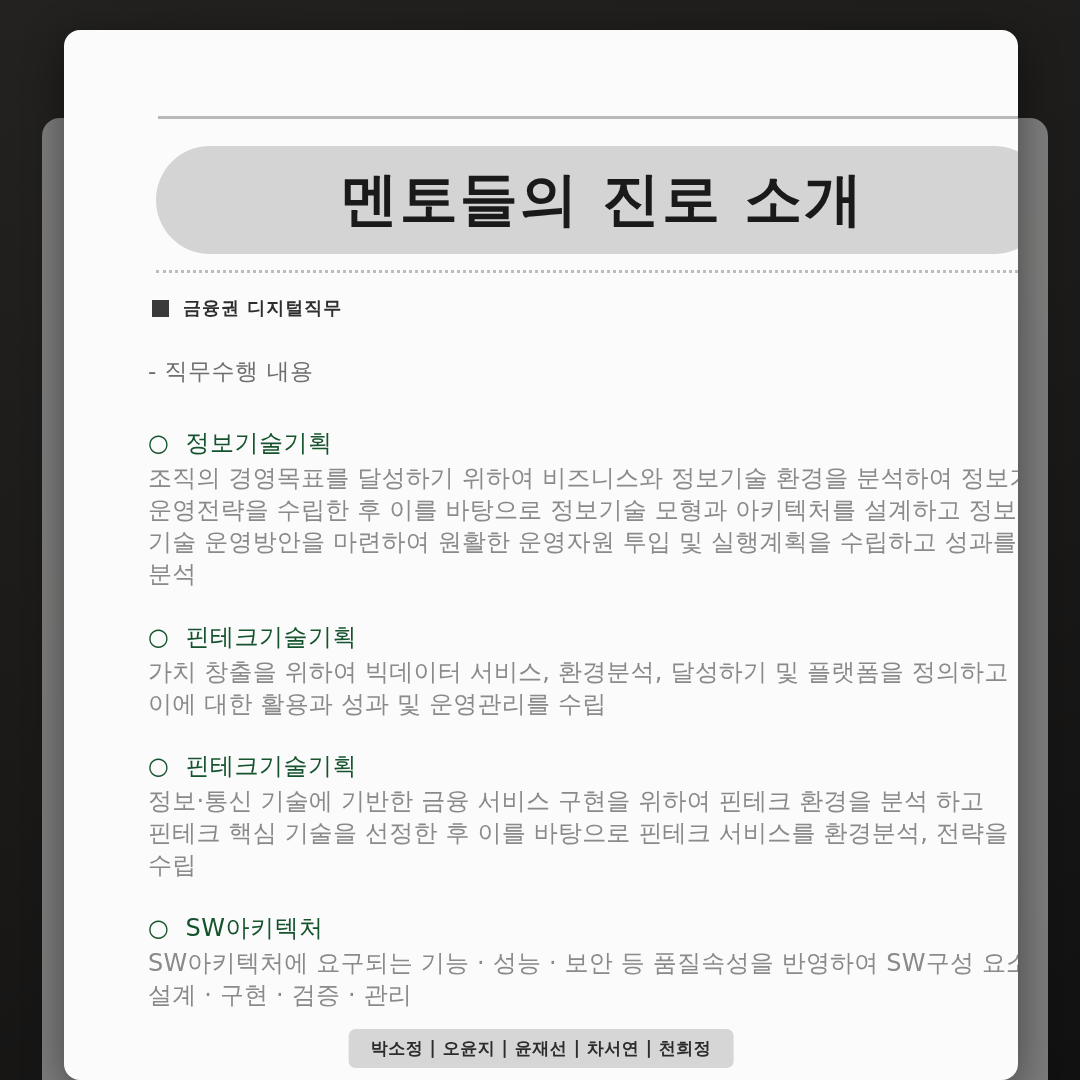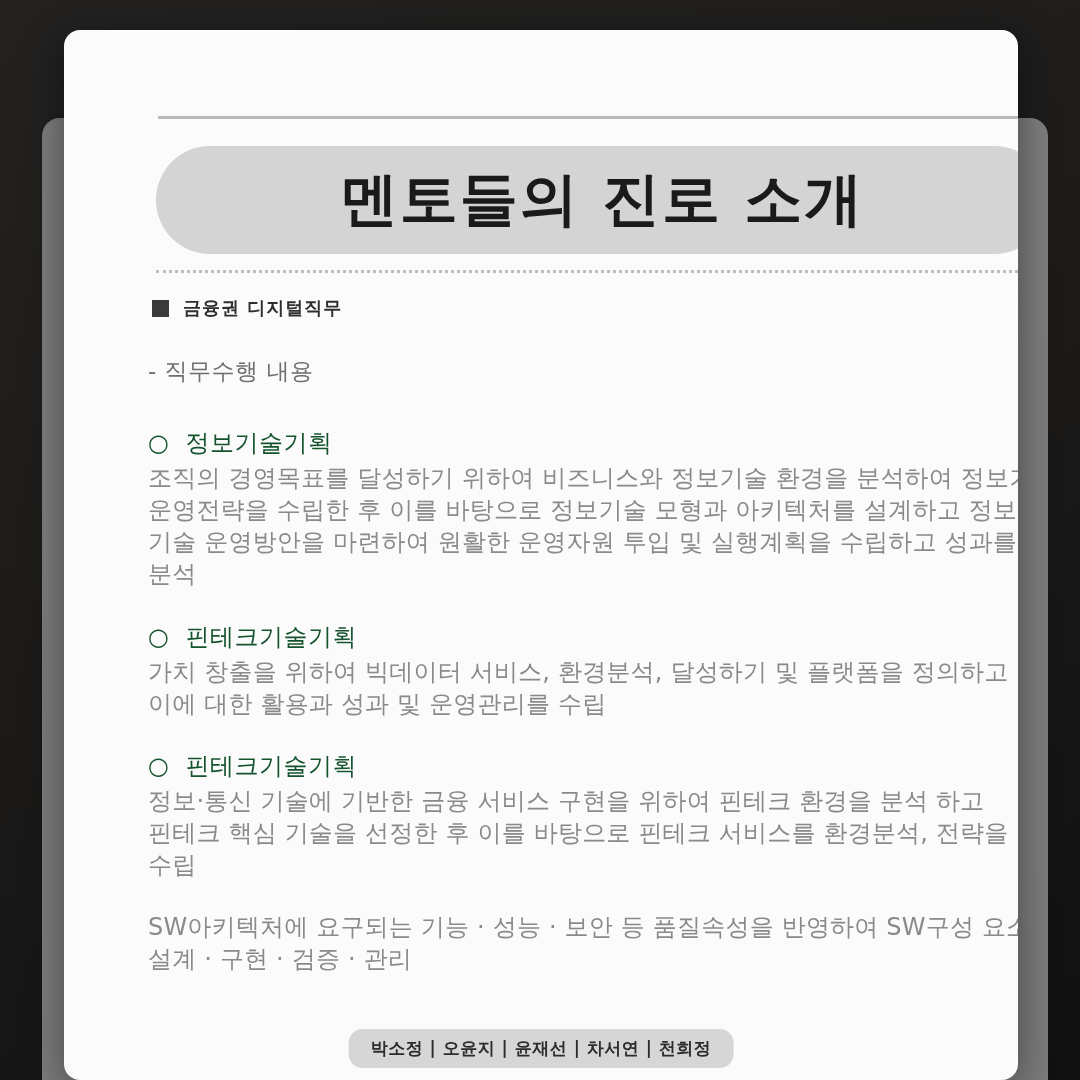--- a/index.html
+++ b/index.html
@@ -135,21 +135,21 @@
     letter-spacing: 0.2px;
     font-family: "DejaVu Sans", sans-serif;
     word-break: keep-all;
   }
   .footer-pill {
     position: absolute;
     left: 50%;
     transform: translateX(-50%);
     bottom: 12px;
     background: #d6d6d6;
-    border-radius: 14px;
+    border-radius: 7px;
     padding: 8px 22px;
   }
   .footer-text {
     font-family: "DejaVu Sans", sans-serif;
     font-weight: 700;
     font-size: 17px;
     color: #2c2c2c;
     letter-spacing: 0.5px;
     white-space: nowrap;
   }
@@ -197,20 +197,24 @@
 
     <div class="item">
       <div class="item-title">
         <span style="margin-right: 8px;">○  </span>
         <span>핀테크기술기획</span>
       </div>
       <div class="item-body">정보·통신 기술에 기반한 금융 서비스 구현을 위하여 핀테크 환경을 분석 하고 핀테크 핵심 기술을 선정한 후 이를 바탕으로 핀테크 서비스를 환경분석, 전략을 수립</div>
     </div>
 
     <div class="item">
+      <div class="item-title">
+        <span style="margin-right: 8px;">○  </span>
+        <span>SW아키텍처</span>
+      </div>
       <div class="item-body">SW아키텍처에 요구되는 기능 · 성능 · 보안 등 품질속성을 반영하여 SW구성 요소를 설계 · 구현 · 검증 · 관리</div>
     </div>
   </div>
 
   <div class="footer-pill">
     <span class="footer-text">박소정 | 오윤지 | 윤재선 | 차서연 | 천희정</span>
   </div>
 
 </div>
 

